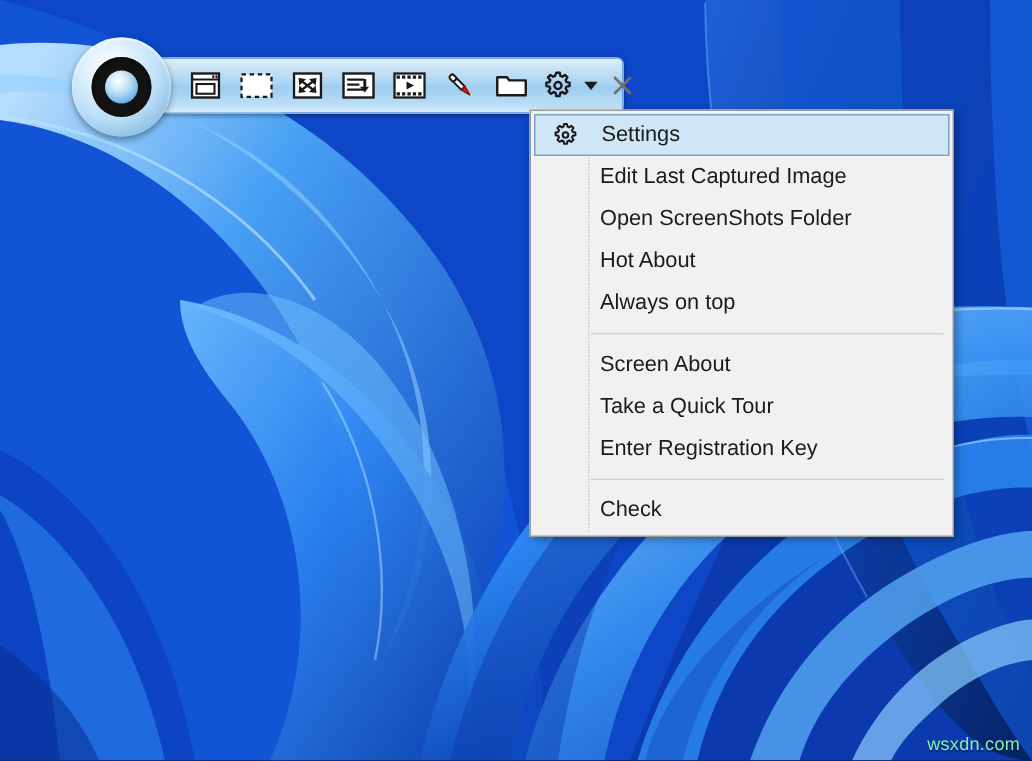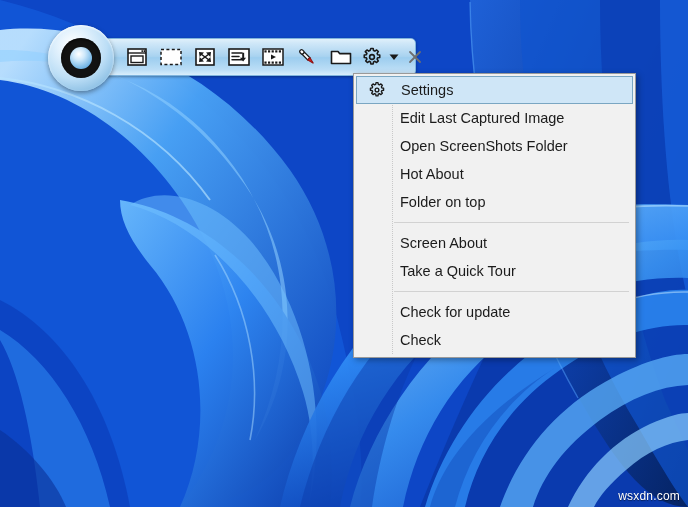--- a/index.html
+++ b/index.html
@@ -164,21 +164,21 @@
     background: #d2d2d2;
     margin: 6px 6px 6px 40px;
   }
 
   
   #watermark {
     position: absolute;
     right: 8px;
     bottom: 4px;
     font-size: 12px;
-    color: #ffffff;
+    color: #86efac;
     letter-spacing: .2px;
     text-shadow: 0 1px 1px rgba(0,0,0,.5);
   }
 </style>
 </head>
 <body>
 
 <div id="screen">
 
   <div id="wallpaper">
@@ -376,37 +376,37 @@
     <div class="menu-item">
       <span>Edit Last Captured Image</span>
     </div>
     <div class="menu-item">
       <span>Open ScreenShots Folder</span>
     </div>
     <div class="menu-item">
       <span>Hot About</span>
     </div>
     <div class="menu-item">
-      <span>Folder on top</span>
+      <span>Always on top</span>
     </div>
 
     <div class="menu-sep"></div>
 
     <div class="menu-item">
       <span>Screen About</span>
     </div>
     <div class="menu-item">
       <span>Take a Quick Tour</span>
     </div>
+    <div class="menu-item">
+      <span>Enter Registration Key</span>
+    </div>
 
     <div class="menu-sep"></div>
 
     <div class="menu-item">
-      <span>Check for update</span>
-    </div>
-    <div class="menu-item">
       <span>Check</span>
     </div>
   </div>
 
   <div id="watermark">wsxdn.com</div>
 
 </div>
 
 </body></html>

